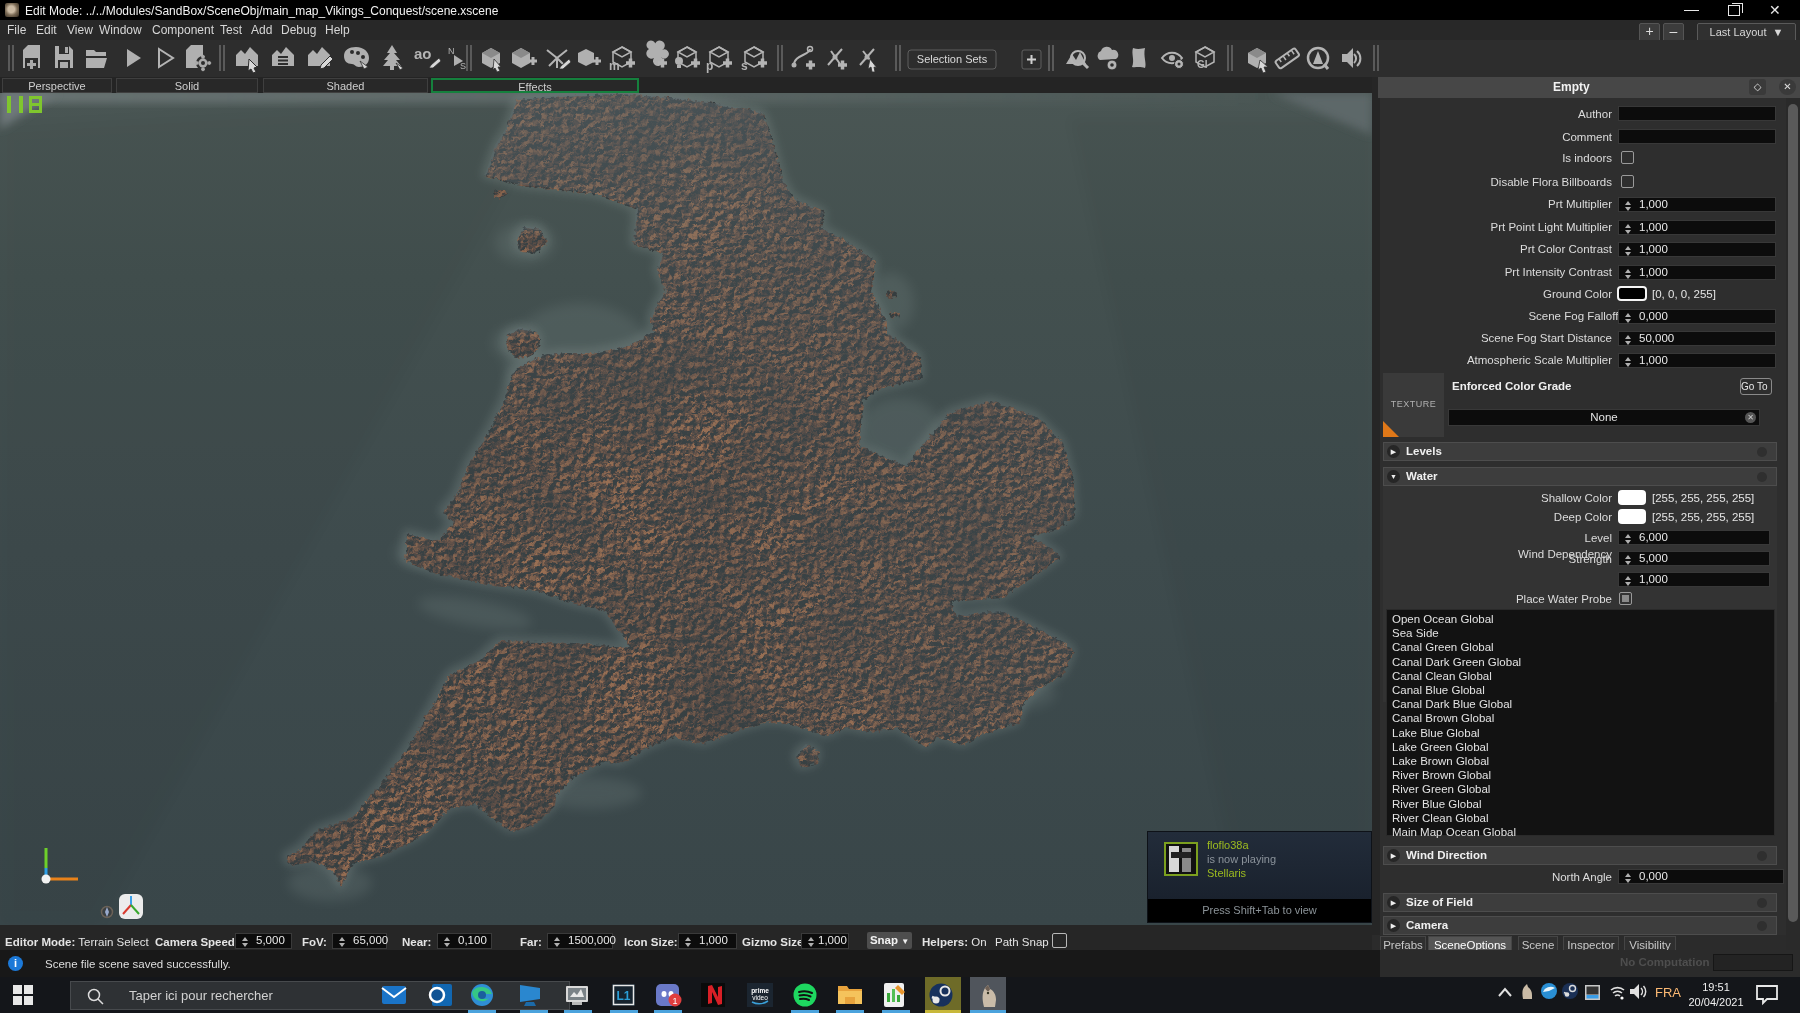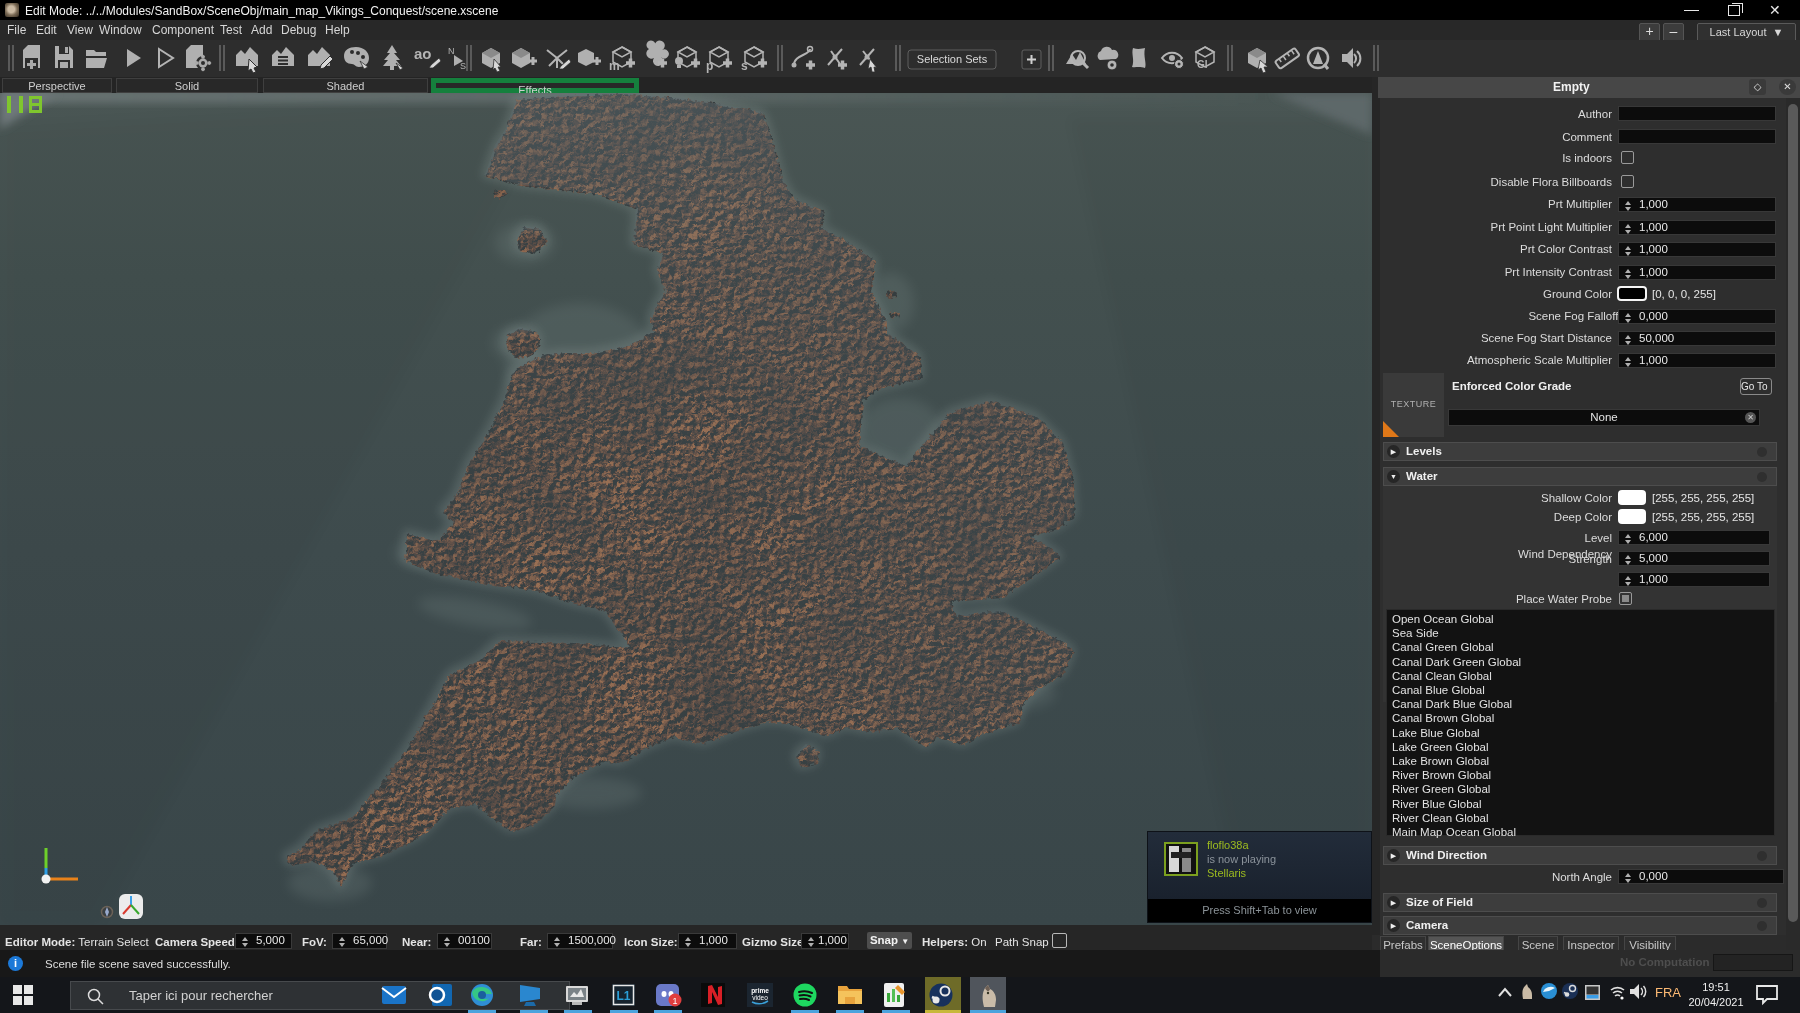--- a/index.html
+++ b/index.html
@@ -236,21 +236,21 @@
   <g transform="translate(1350,18)">
       <path d="M-8,-4 h5 l6,-6 v20 l-6,-6 h-5 z"></path>
       <path d="M4,-4 a6,6 0 0,1 0,9 M7,-7 a10,10 0 0,1 0,15" fill="none" stroke="#b4b4b4" stroke-width="2"></path>
     </g>
 </svg>
 
 <div class="ab" style="left:0;top:77px;width:1800px;height:16px;background:#242424;"></div>
 <div class="ab" style="left:2px;top:78px;width:110px;height:15px;background:#282828;border:1px solid #3f3f3f;box-sizing:border-box;color:#cfcfcf;font-size:11px;line-height:14px;text-align:center;">Perspective</div>
 <div class="ab" style="left:116px;top:78px;width:142px;height:15px;background:#282828;border:1px solid #3f3f3f;box-sizing:border-box;color:#cfcfcf;font-size:11px;line-height:14px;text-align:center;">Solid</div>
 <div class="ab" style="left:263px;top:78px;width:165px;height:15px;background:#282828;border:1px solid #3f3f3f;box-sizing:border-box;color:#cfcfcf;font-size:11px;line-height:14px;text-align:center;">Shaded</div>
-<div class="ab" style="left:431px;top:78px;width:208px;height:15px;background:#282828;border:5px solid #15803d;box-sizing:border-box;color:#cfcfcf;font-size:11px;line-height:14px;text-align:center;">Effects</div>
+<div class="ab" style="left:431px;top:78px;width:208px;height:15px;background:#282828;border:2px solid #15803d;box-sizing:border-box;color:#cfcfcf;font-size:11px;line-height:14px;text-align:center;">Effects</div>
 
 <div class="ab" id="viewport" style="left:0;top:93px;width:1372px;height:832px;background:#8b5cf6;overflow:hidden;">
   <svg width="1372" height="832" viewBox="0 0 1372 832" style="position:absolute;left:0;top:0;">
     <defs>
       <filter id="relief" x="-5%" y="-5%" width="110%" height="110%" color-interpolation-filters="sRGB">
         <feTurbulence type="fractalNoise" baseFrequency="0.14 0.17" numOctaves="5" seed="21" result="hf"></feTurbulence>
         <feDiffuseLighting in="hf" surfaceScale="4" diffuseConstant="1.15" lighting-color="#ffffff" result="lit">
           <feDistantLight azimuth="230" elevation="22"></feDistantLight>
           </feDiffuseLighting>
         <feTurbulence type="fractalNoise" baseFrequency="0.012" numOctaves="2" seed="9" result="lf"></feTurbulence>
@@ -534,21 +534,21 @@
       <div class="hdot"></div>
     </div>
   <div class="phdr" style="top:839px;">
       <div class="harr">▶</div>
       <div class="htit">Camera</div>
       <div class="hdot"></div>
     </div>
 
   <div class="ab" style="left:0;top:858px;width:428px;height:25px;background:#2b2b2b;"></div>
   <div class="tab" style="left:8px;top:859px;width:46px;">Prefabs</div>
-  <div class="tab" style="left:56px;top:859px;width:76px;background:#555555;color:#fff;">SceneOptions</div>
+  <div class="tab" style="left:56px;top:859px;width:84px;background:#555555;color:#fff;">SceneOptions</div>
   <div class="tab" style="left:146px;top:859px;width:40px;">Scene</div>
   <div class="tab" style="left:191px;top:859px;width:56px;">Inspector</div>
   <div class="tab" style="left:252px;top:859px;width:52px;">Visibility</div>
 
   <div class="ab" style="left:414px;top:21px;width:14px;height:862px;background:#2a2a2a;"></div>
   <div class="ab" style="left:416px;top:27px;width:10px;height:818px;background:#5a5a5a;border-radius:5px;"></div>
 </div>
 
 <div class="ab" style="left:1380px;top:950px;width:420px;height:27px;background:#2b2b2b;"></div>
 <div class="txt" style="left:1620px;top:956px;font-size:11.5px;font-weight:bold;color:#4e4e4e;">No Computation</div>
@@ -570,21 +570,21 @@
   <div class="sl" style="left:302px;font-weight:bold;">FoV:</div>
   <div class="sb" style="left:332px;width:55px;">
       <i class="ua" style="top:3px;"></i>
       <i class="da" style="top:9px;"></i>
       <span class="v">65,000</span>
     </div>
   <div class="sl" style="left:402px;font-weight:bold;">Near:</div>
   <div class="sb" style="left:437px;width:55px;">
       <i class="ua" style="top:3px;"></i>
       <i class="da" style="top:9px;"></i>
-      <span class="v">00100</span>
+      <span class="v">0,100</span>
     </div>
   <div class="sl" style="left:520px;font-weight:bold;">Far:</div>
   <div class="sb" style="left:547px;width:66px;">
       <i class="ua" style="top:3px;"></i>
       <i class="da" style="top:9px;"></i>
       <span class="v">1500,000</span>
     </div>
   <div class="sl" style="left:624px;font-weight:bold;">Icon Size:</div>
   <div class="sb" style="left:678px;width:59px;">
       <i class="ua" style="top:3px;"></i>

